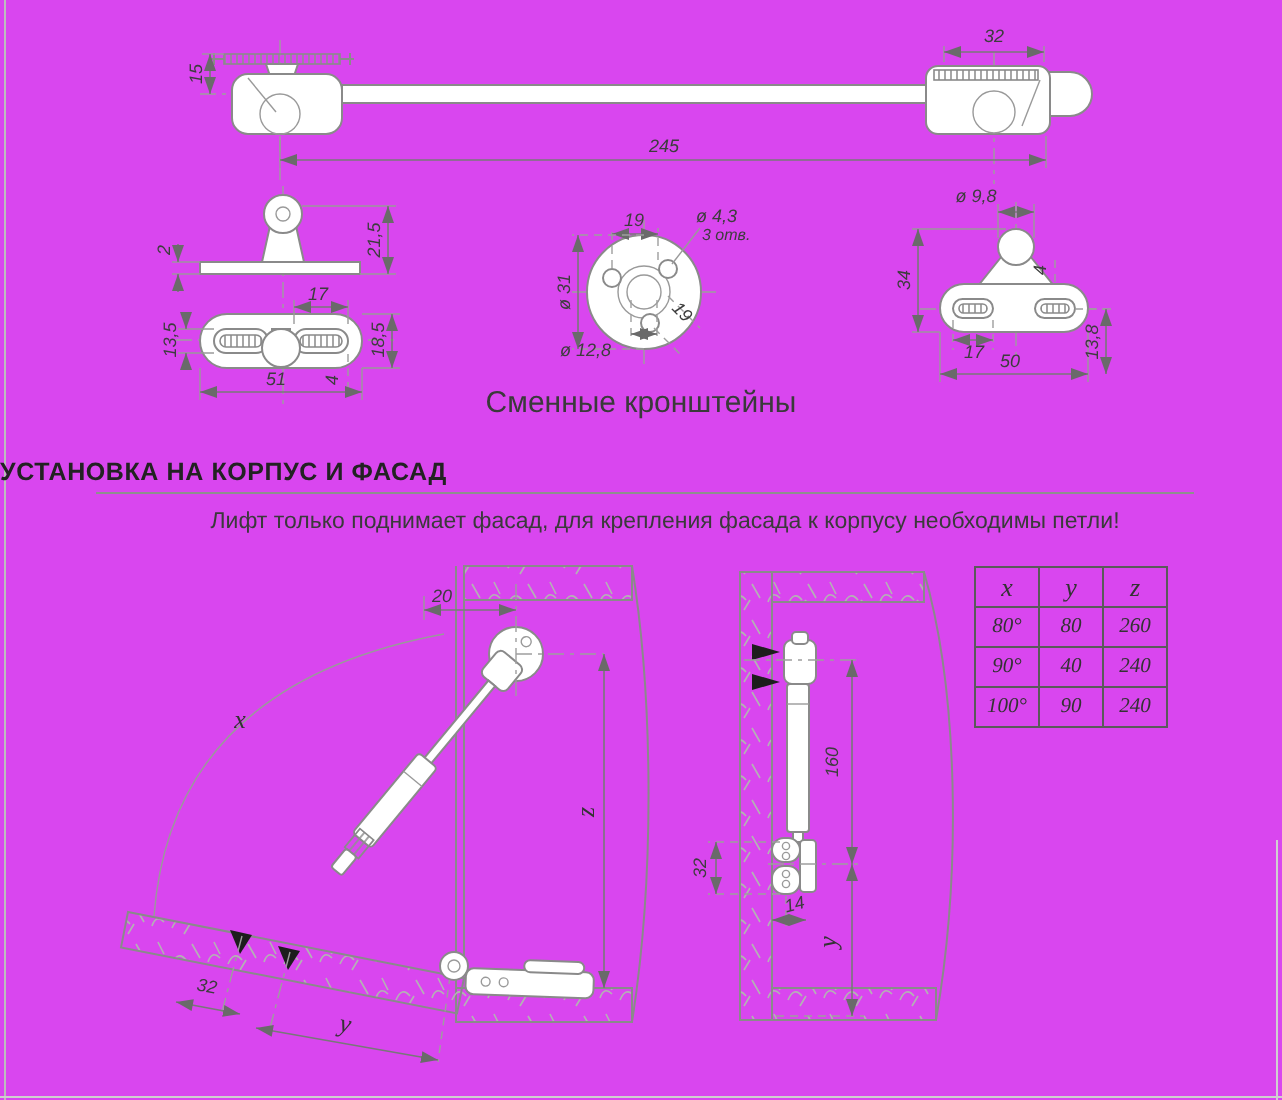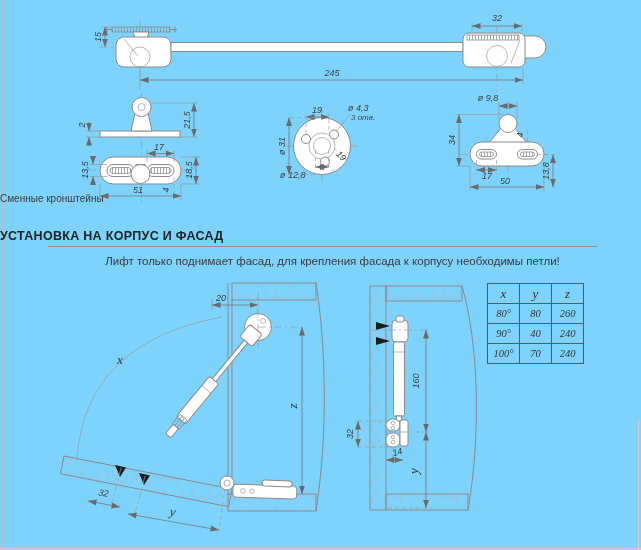--- a/index.html
+++ b/index.html
@@ -1,36 +1,36 @@
 <!DOCTYPE html>
 <html><head>
 <meta charset="utf-8">
 <style>
   html,body{margin:0;padding:0;background:#fff;}
-  #page{position:relative;width:641px;height:550px;background:#7dd3fc;overflow:hidden;
+  #page{position:relative;width:641px;height:550px;background:#d946ef;overflow:hidden;
         font-family:"Liberation Sans",sans-serif;}
   .edge{position:absolute;background:#bdbdbd;}
   #edge-left{left:2px;top:0;width:1px;height:550px;}
   #edge-bottom{left:0;top:548px;width:641px;height:1px;background:#cfcfcf;}
   #edge-right{left:638px;top:420px;width:1px;height:130px;background:#cfcfcf;}
   svg{position:absolute;left:0;top:0;}
   svg .ln{stroke:#8a8a8a;fill:none;stroke-width:1;}
   svg .lnf{stroke:#8a8a8a;fill:#ffffff;stroke-width:1;}
   svg .thin{stroke:#9a9a9a;fill:none;stroke-width:0.7;}
   svg .cl{stroke:#9e9e9e;fill:none;stroke-width:0.7;stroke-dasharray:8 3 2 3;}
   svg .dsh{stroke:#9e9e9e;fill:none;stroke-width:0.7;stroke-dasharray:4 3;}
   svg .dim{stroke:#787878;fill:none;stroke-width:0.8;}
   svg .grain{fill:url(#gr);stroke:#8a8a8a;stroke-width:1;}
   svg .kn{fill:url(#kn);stroke:#8a8a8a;stroke-width:0.8;}
   svg .screw{fill:#1d1d1d;stroke:none;}
   svg text.d{font:italic 9px "Liberation Sans",sans-serif;fill:#3d3d3d;}
   svg text.ds{font:italic 8px "Liberation Sans",sans-serif;fill:#3d3d3d;}
   svg text.it{font:italic 13px "Liberation Serif",serif;fill:#333333;}
-  .caption{position:absolute;left:0;right:0;top:193px;text-align:left;
-           font-size:10px;color:#3a3a3a;}
+  .caption{position:absolute;left:0;right:0;top:193px;text-align:center;
+           font-size:15px;color:#3a3a3a;}
   .title{position:absolute;left:0;right:0;top:229px;text-align:left;
          font-size:12.5px;font-weight:bold;color:#222;letter-spacing:.3px;}
   .rule{position:absolute;left:48px;top:246px;width:549px;height:1px;background:#8f8f8f;}
   .note{position:absolute;left:0;right:0;top:255px;text-align:center;
         font-size:11.5px;color:#3a3a3a;margin-left:24px;}
   table.xyz{position:absolute;left:487px;top:283px;border-collapse:collapse;}
   table.xyz td,table.xyz th{border:1px solid #5a5a5a;text-align:center;
         font-family:"Liberation Serif",serif;font-style:italic;color:#333;}
   table.xyz th{width:29px;height:17px;font-size:13px;font-weight:normal;}
   table.xyz td{width:29px;height:17px;font-size:10.5px;}
@@ -321,18 +321,18 @@
       <td>80</td>
       <td>260</td>
     </tr>
     <tr>
       <td>90°</td>
       <td>40</td>
       <td>240</td>
     </tr>
     <tr>
       <td>100°</td>
-      <td>70</td>
+      <td>90</td>
       <td>240</td>
     </tr>
   </tbody>
     </table>
 </div>
 
 </body></html>

